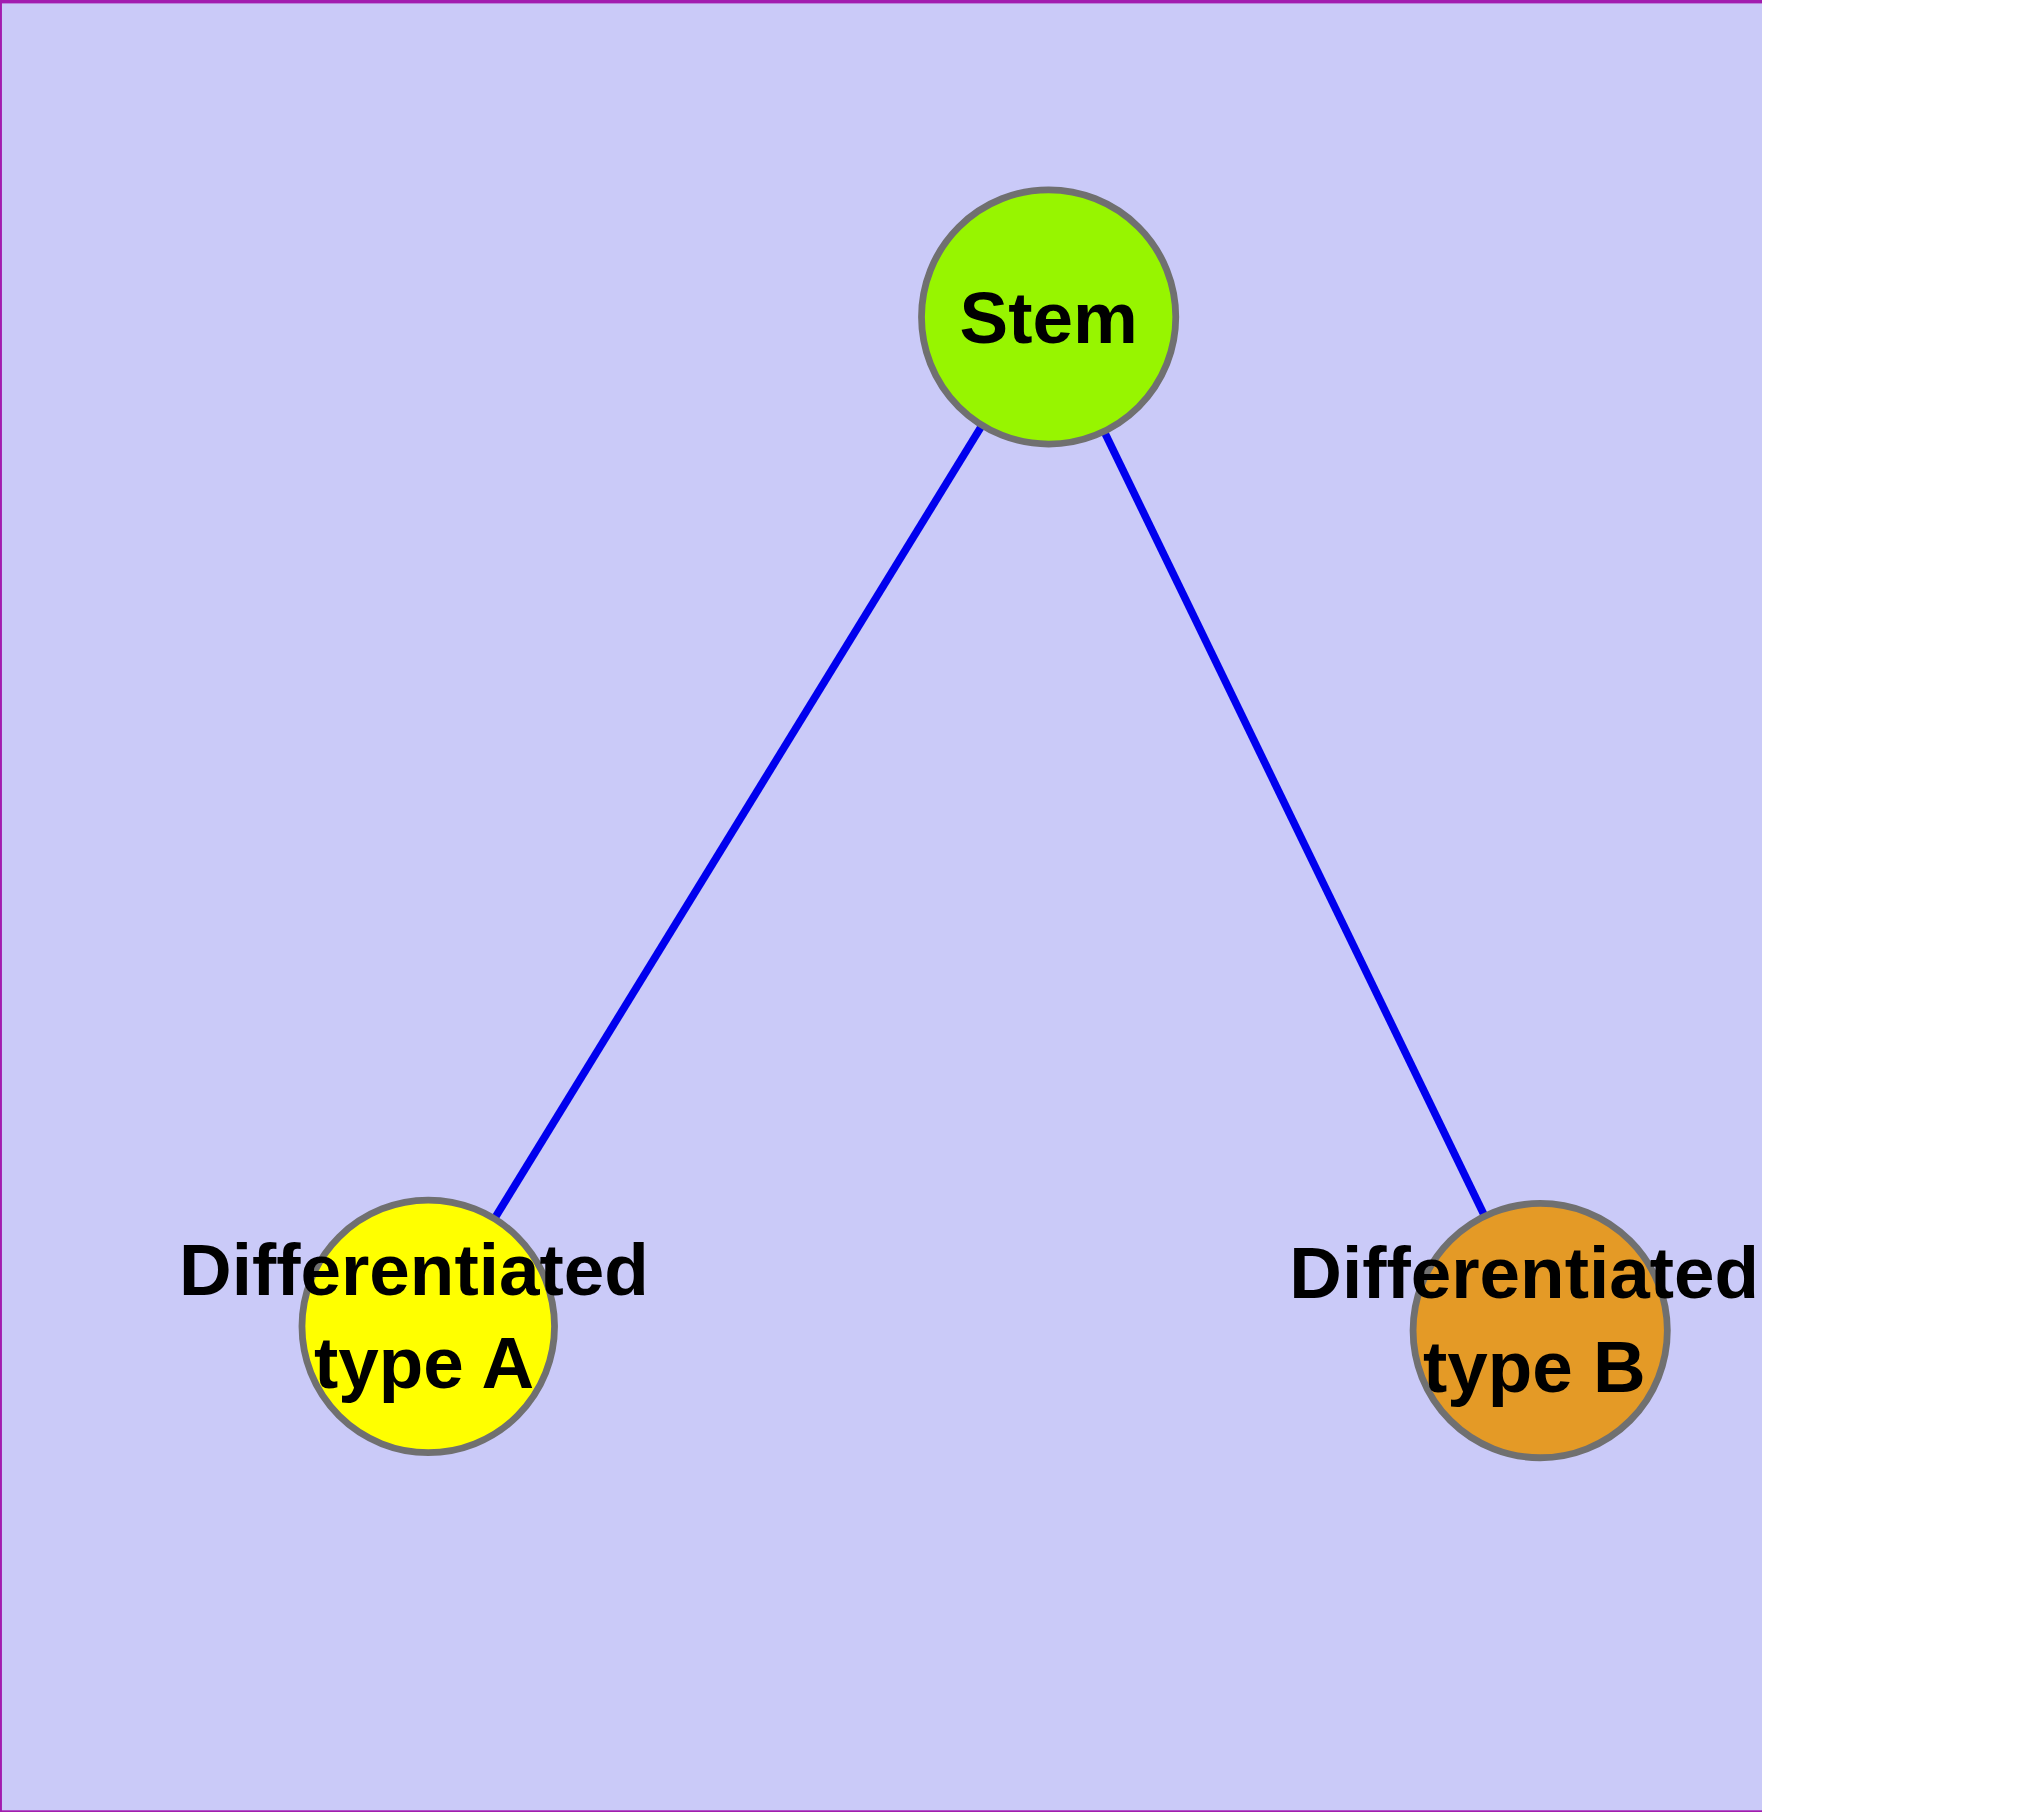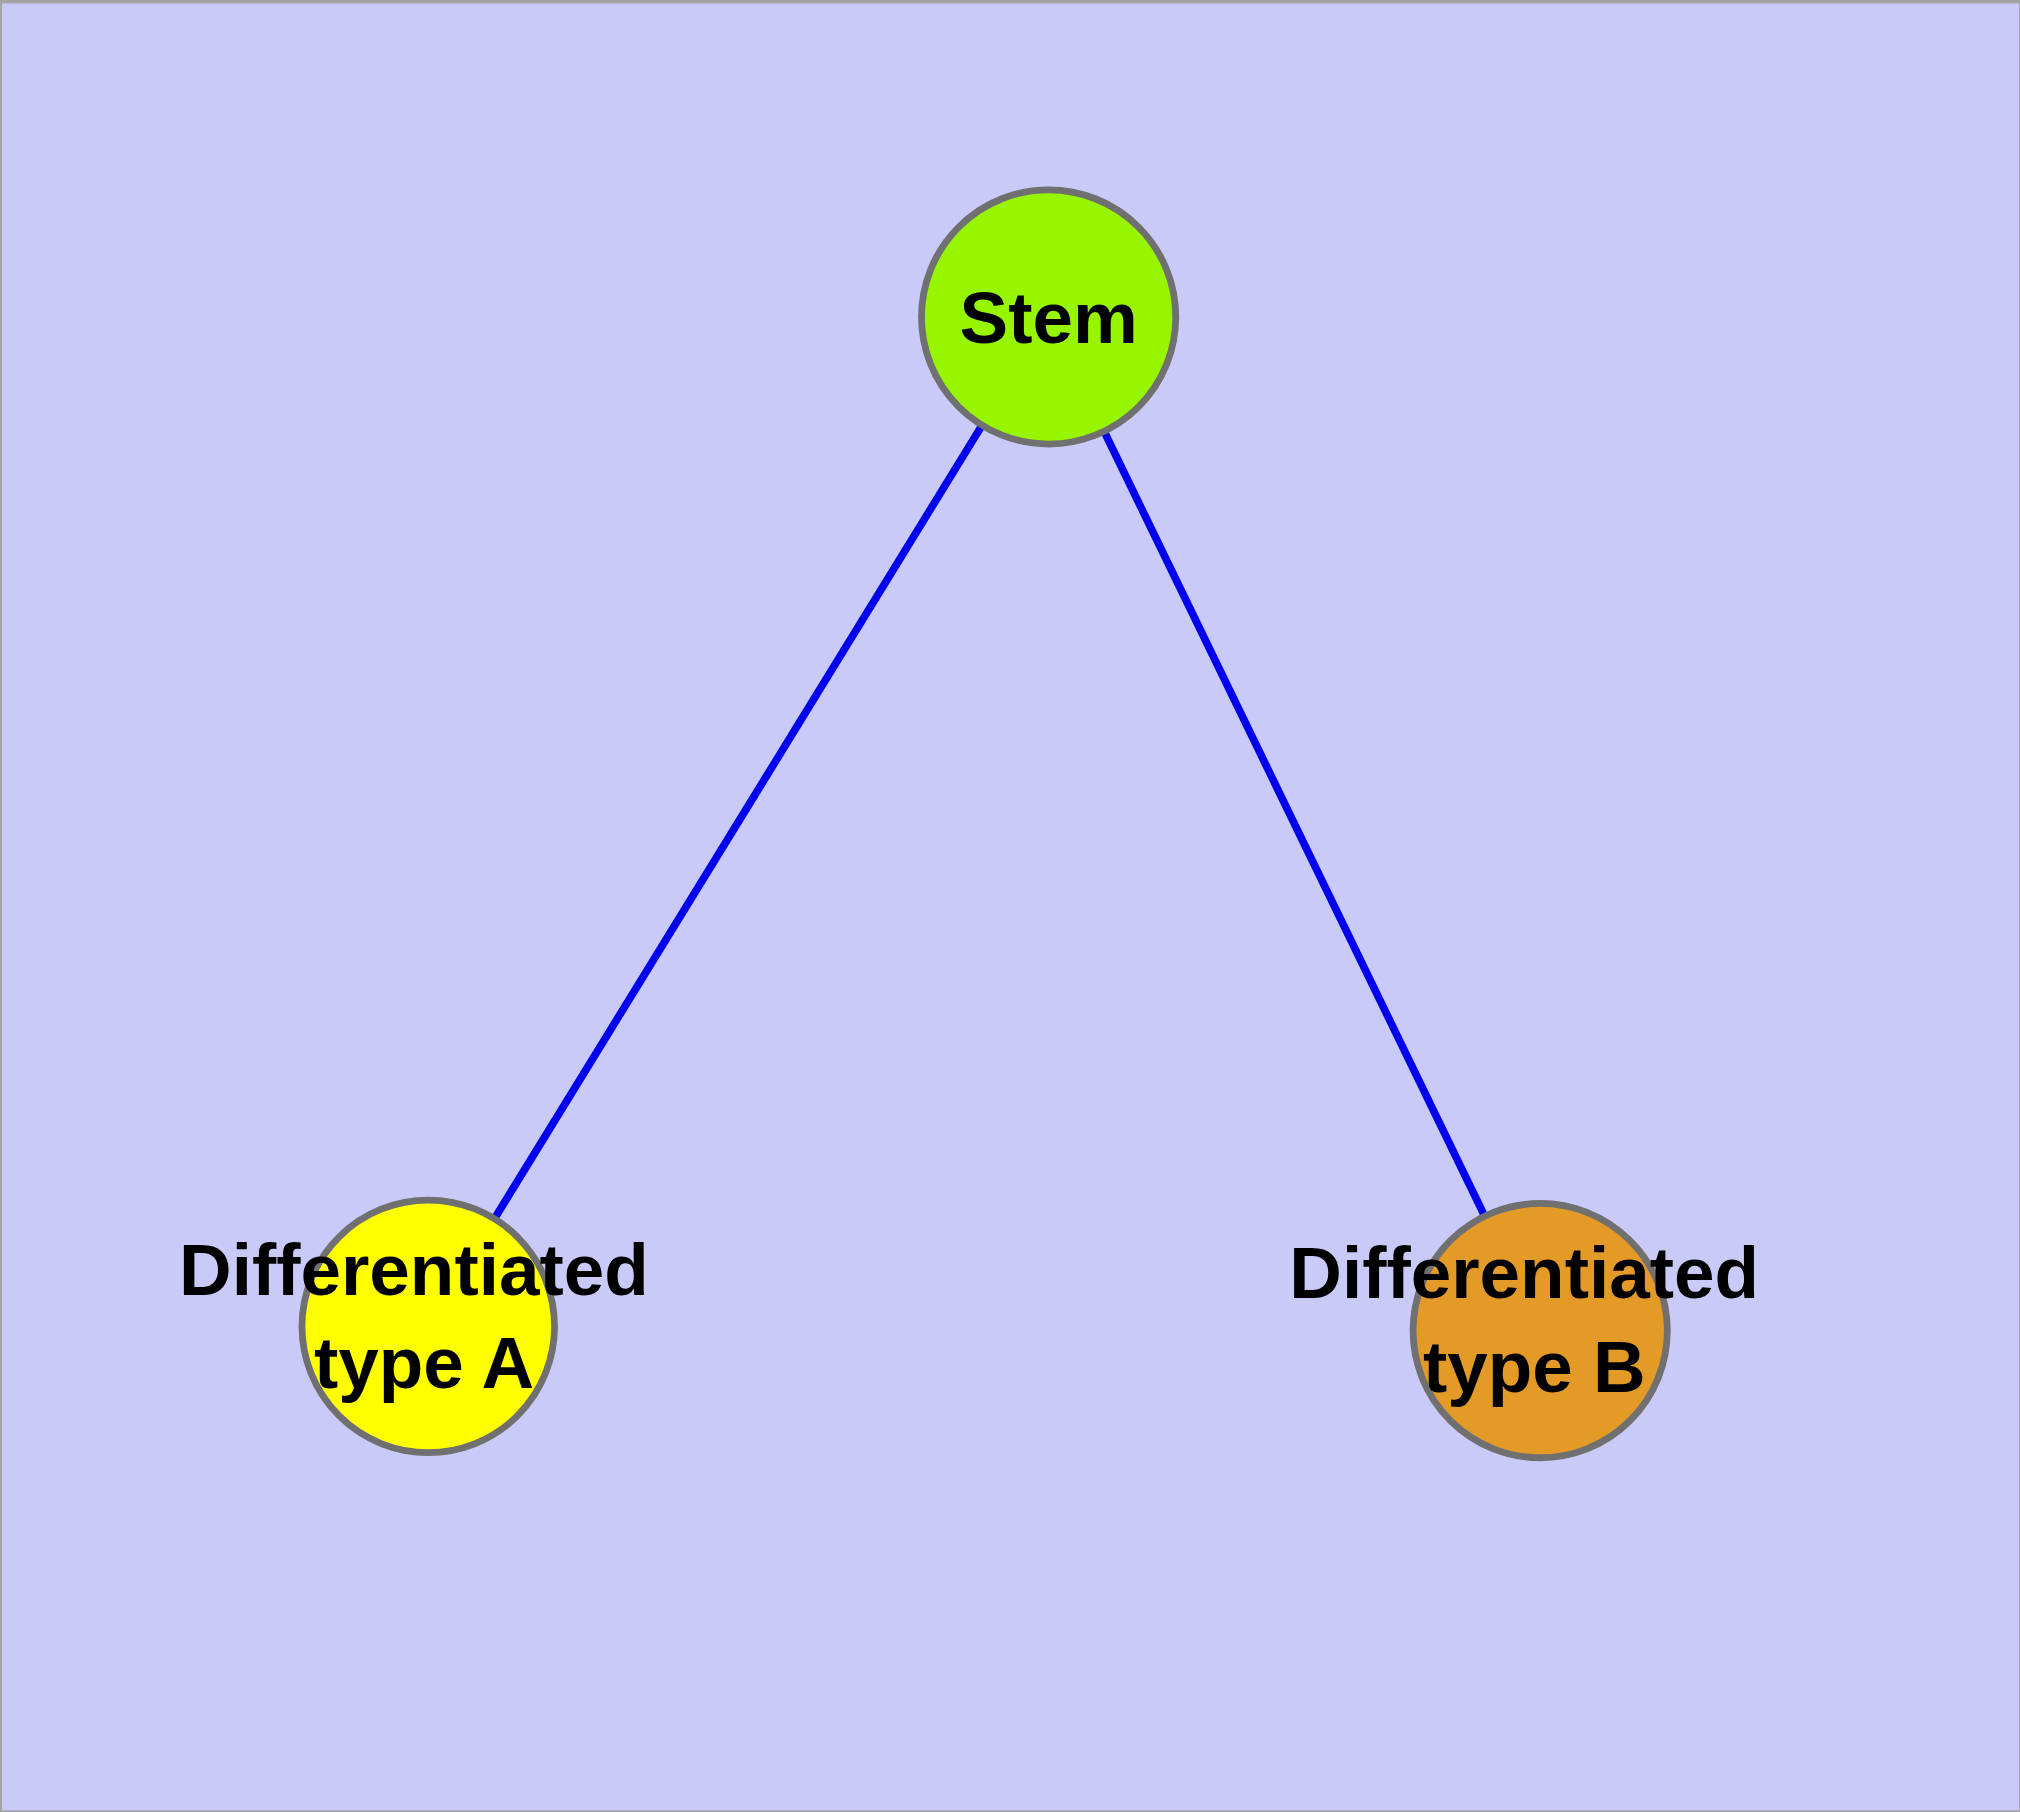--- a/index.html
+++ b/index.html
@@ -2,23 +2,23 @@
 <html style="font-size:13.6px"><head>
 <meta charset="utf-8">
 <style>
   html, body {
     margin: 0;
     padding: 0;
     background: #ffffff;
   }
   .stage {
     position: relative;
-    width: 2020px;
+    width: 1762px;
     height: 1812px;
-    background: #a3a3a3;
+    background: #a21caf;
     overflow: hidden;
   }
   .stage svg {
     display: block;
   }
   .node-circle {
     stroke-width: 8px;
   }
   .edge-line {
     stroke-width: 9px;

